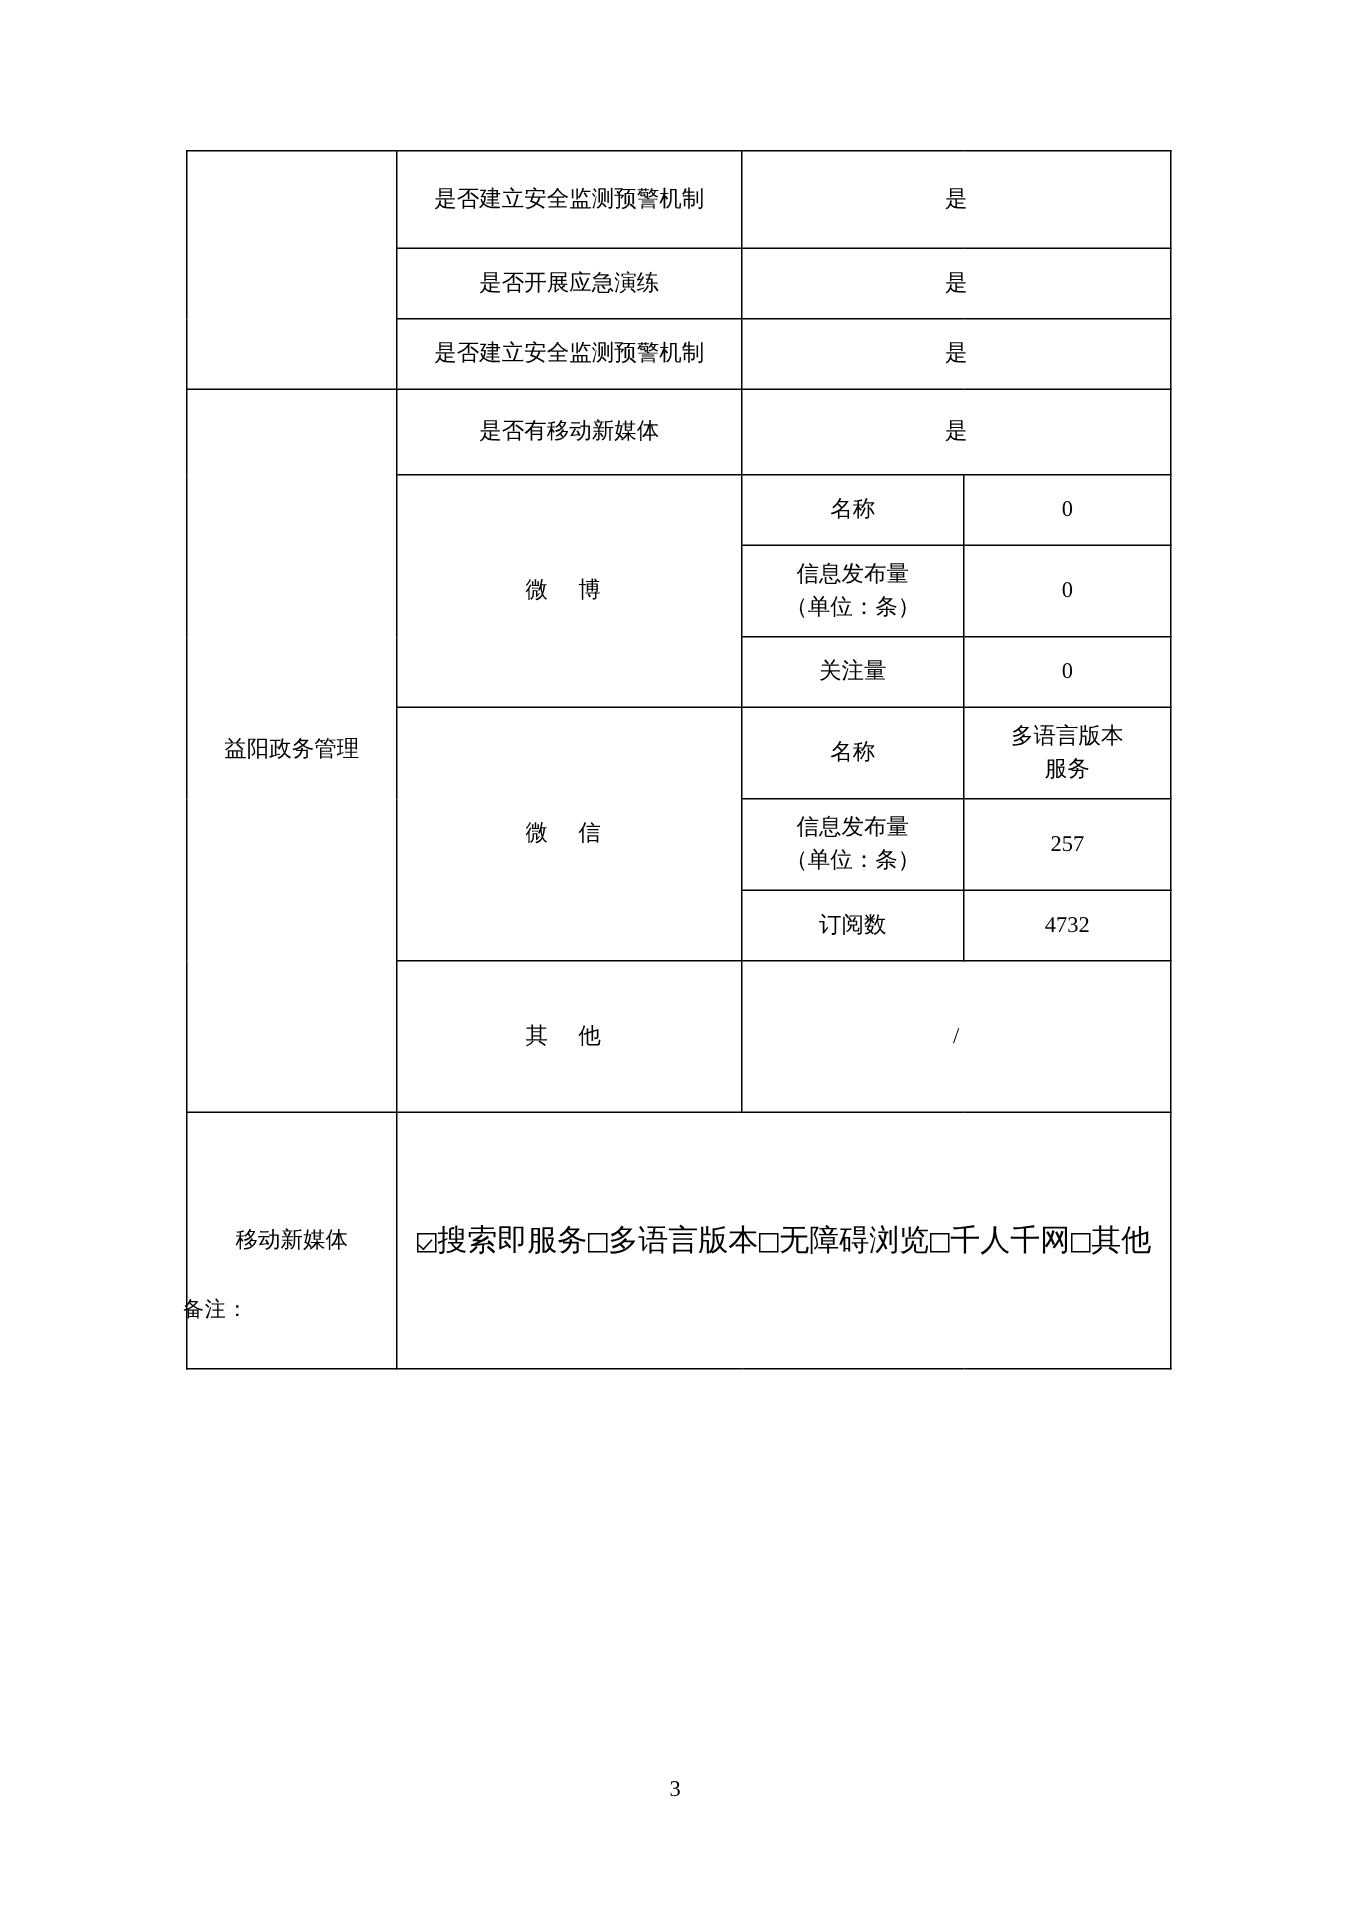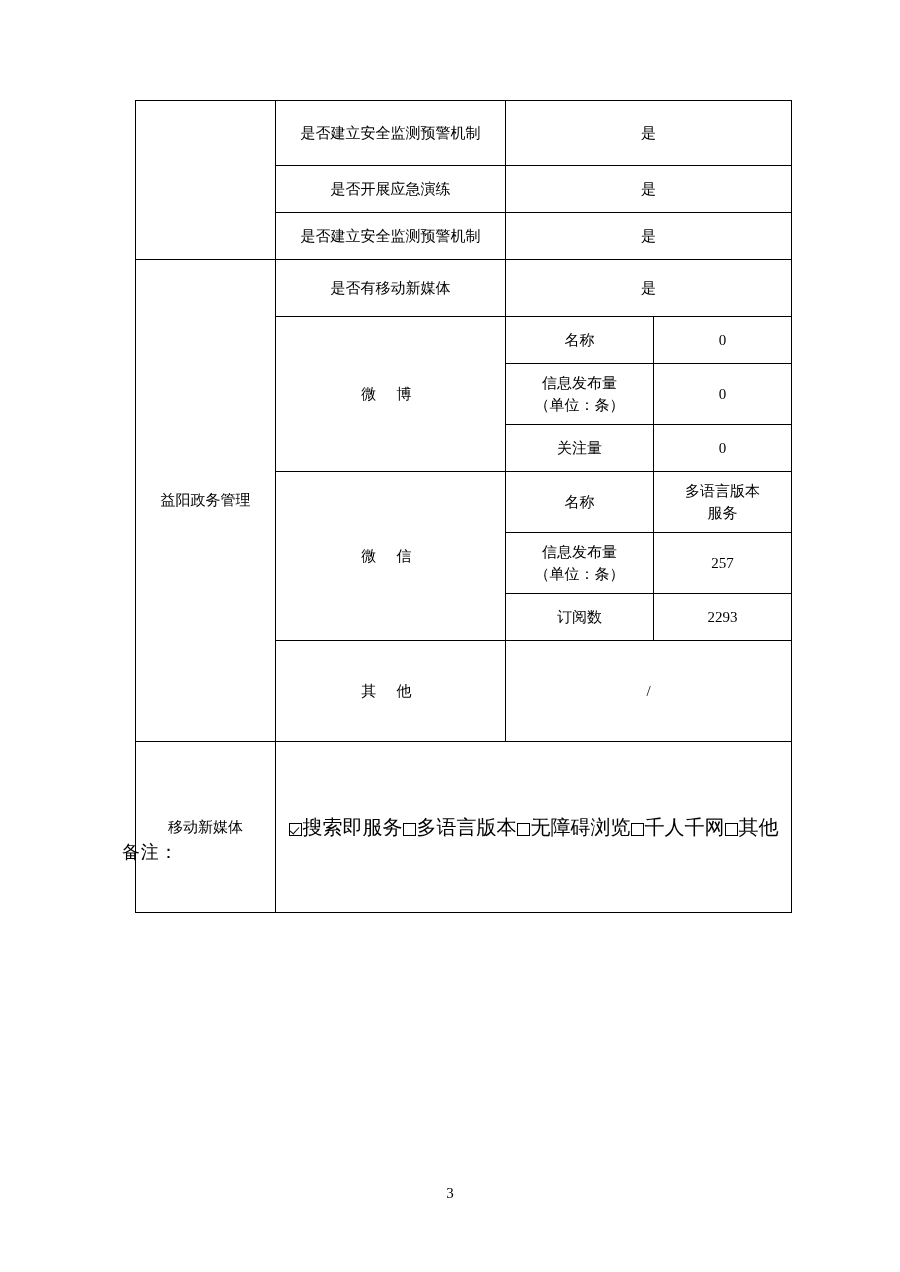--- a/index.html
+++ b/index.html
@@ -15,21 +15,21 @@
     position: relative;
     overflow: hidden;
   }
   .page {
     position: relative;
     width: 900px;
     height: 1272px;
   }
   .doc-table {
     position: absolute;
-    left: 135px;
+    left: 124px;
     top: 100px;
     width: 656px;
     border-collapse: collapse;
     table-layout: fixed;
   }
   .doc-table td {
     border: 1px solid #000000;
     text-align: center;
     vertical-align: middle;
     font-size: 15px;
@@ -78,22 +78,22 @@
     top: 1px;
     width: 4px;
     height: 8px;
     border: solid #000;
     border-width: 0 1.6px 1.6px 0;
     transform: rotate(42deg);
   }
   .remark {
     position: absolute;
     left: 122px;
-    top: 840px;
-    font-size: 18px;
+    top: 864px;
+    font-size: 14px;
     letter-spacing: 0.04em;
   }
   .page-number {
     position: absolute;
     left: 0;
     right: 0;
     top: 1185px;
     text-align: center;
     font-size: 15px;
   }
@@ -159,21 +159,21 @@
       </tr>
       <tr>
         <td class="cell-sub two-line">
           <div>信息发布量</div>
           <div>（单位：条）</div>
         </td>
         <td class="cell-sub">257</td>
       </tr>
       <tr>
         <td class="cell-row">订阅数</td>
-        <td class="cell-row">2293</td>
+        <td class="cell-row">4732</td>
       </tr>
 
       <tr>
         <td class="cell-other spaced2">其  他</td>
         <td class="cell-other" colspan="2">/</td>
       </tr>
 
       <tr>
         <td class="cell-innov">移动新媒体</td>
         <td class="cell-innov" colspan="3">

